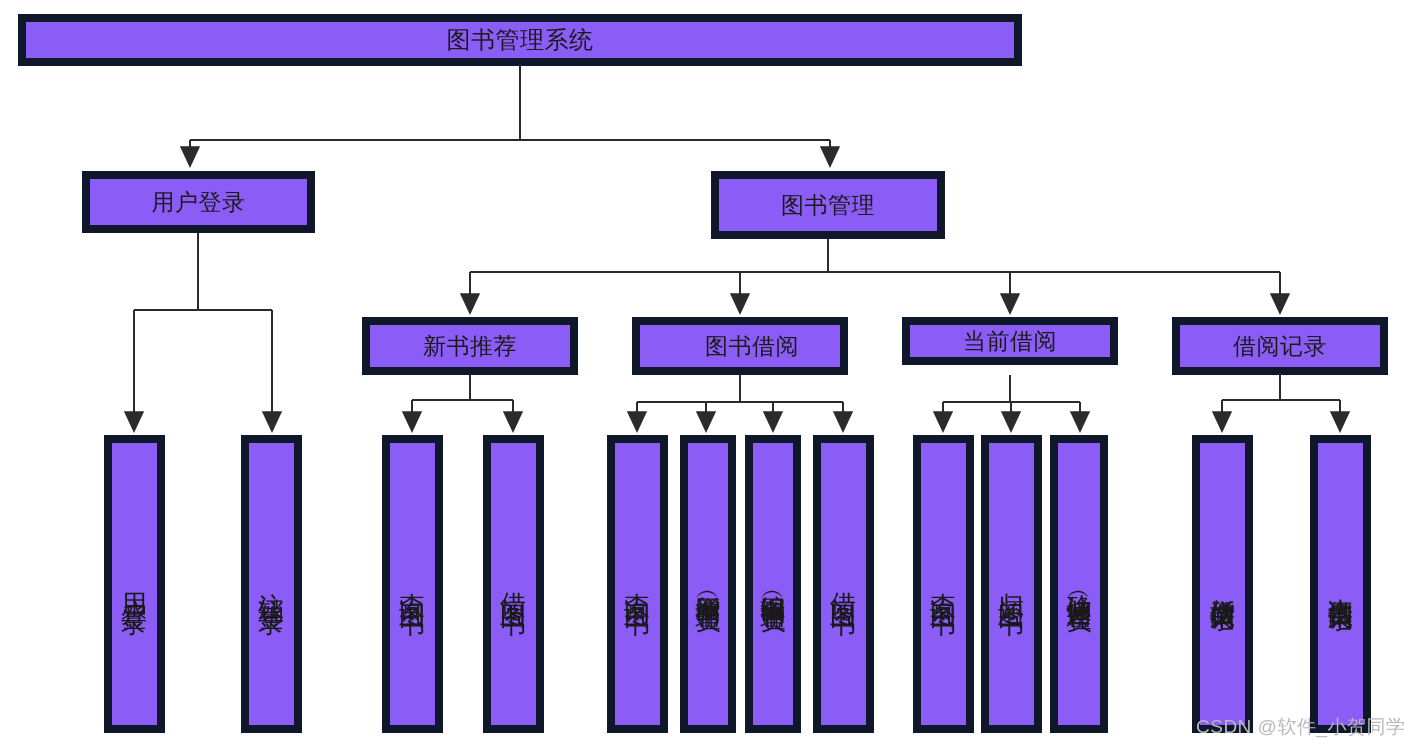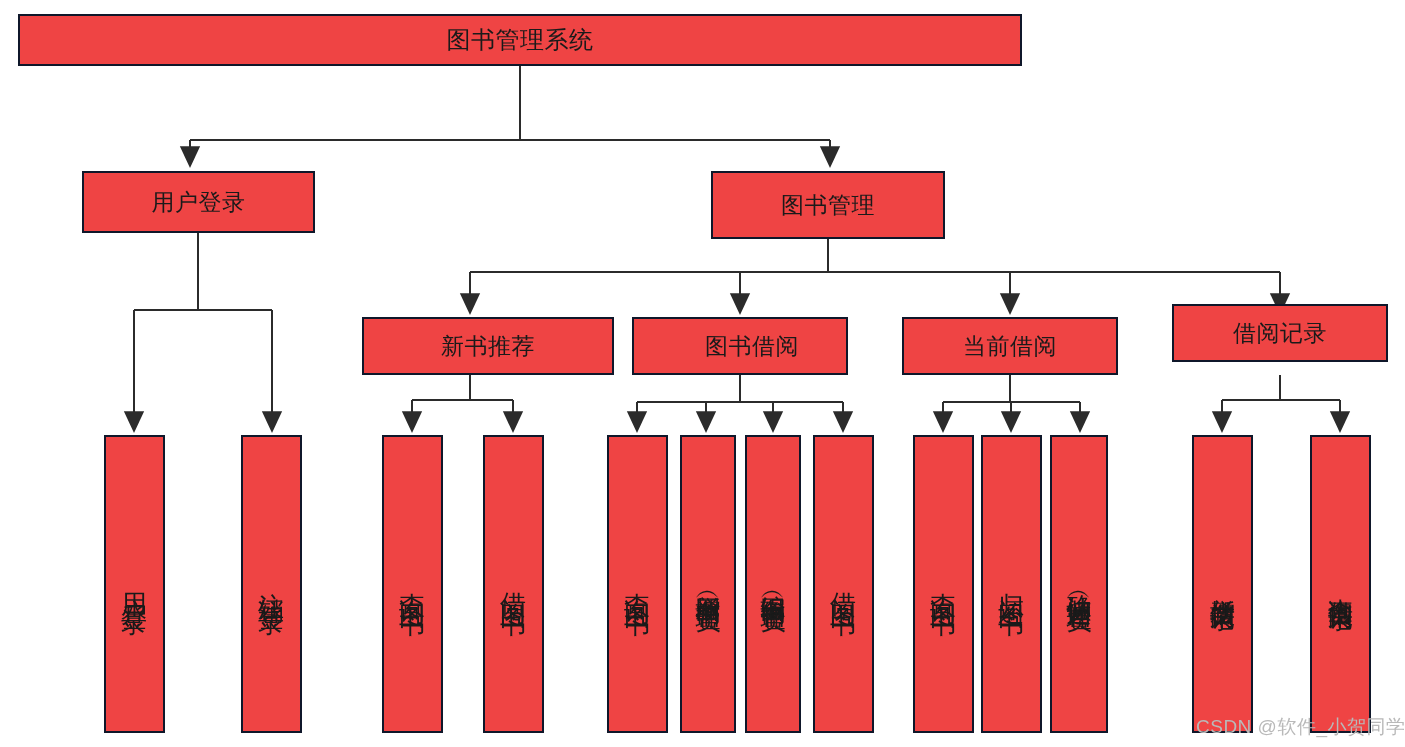--- a/index.html
+++ b/index.html
@@ -22,22 +22,22 @@
     position: absolute;
     left: 0;
     top: 0;
     width: 1405px;
     height: 747px;
     pointer-events: none;
   }
   .node {
     position: absolute;
     box-sizing: border-box;
-    background: #ef4444;
-    border: 2px solid #0f172a;
+    background: #8b5cf6;
+    border: 8px solid #0f172a;
     display: flex;
     align-items: center;
     justify-content: center;
     color: #1a1a1a;
   }
   .node .label {
     display: block;
     text-align: center;
     line-height: 1.08;
     letter-spacing: 0.5px;
@@ -138,30 +138,30 @@
     <span class="label">图书管理系统</span>
   </div>
 
   <div class="node horiz" style="left:82px; top:171px; width:233px; height:62px;">
     <span class="label">用户登录</span>
   </div>
   <div class="node horiz" style="left:711px; top:171px; width:234px; height:68px;">
     <span class="label">图书管理</span>
   </div>
 
-  <div class="node horiz" style="left:362px; top:317px; width:252px; height:58px;">
+  <div class="node horiz" style="left:362px; top:317px; width:216px; height:58px;">
     <span class="label">新书推荐</span>
   </div>
   <div class="node horiz" style="left:632px; top:317px; width:216px; height:58px;padding-left:24px;">
     <span class="label">图书借阅</span>
   </div>
-  <div class="node horiz" style="left:902px; top:317px; width:216px; height:58px;">
+  <div class="node horiz" style="left:902px; top:317px; width:216px; height:48px;">
     <span class="label">当前借阅</span>
   </div>
-  <div class="node horiz" style="left:1172px; top:304px; width:216px; height:58px;">
+  <div class="node horiz" style="left:1172px; top:317px; width:216px; height:58px;">
     <span class="label">借阅记录</span>
   </div>
 
   <div class="node vert" style="left:104px; top:435px; width:61px; height:298px;">
     <span class="label">用户登录</span>
   </div>
   <div class="node vert" style="left:241px; top:435px; width:61px; height:298px;">
     <span class="label">注销登录</span>
   </div>
 

